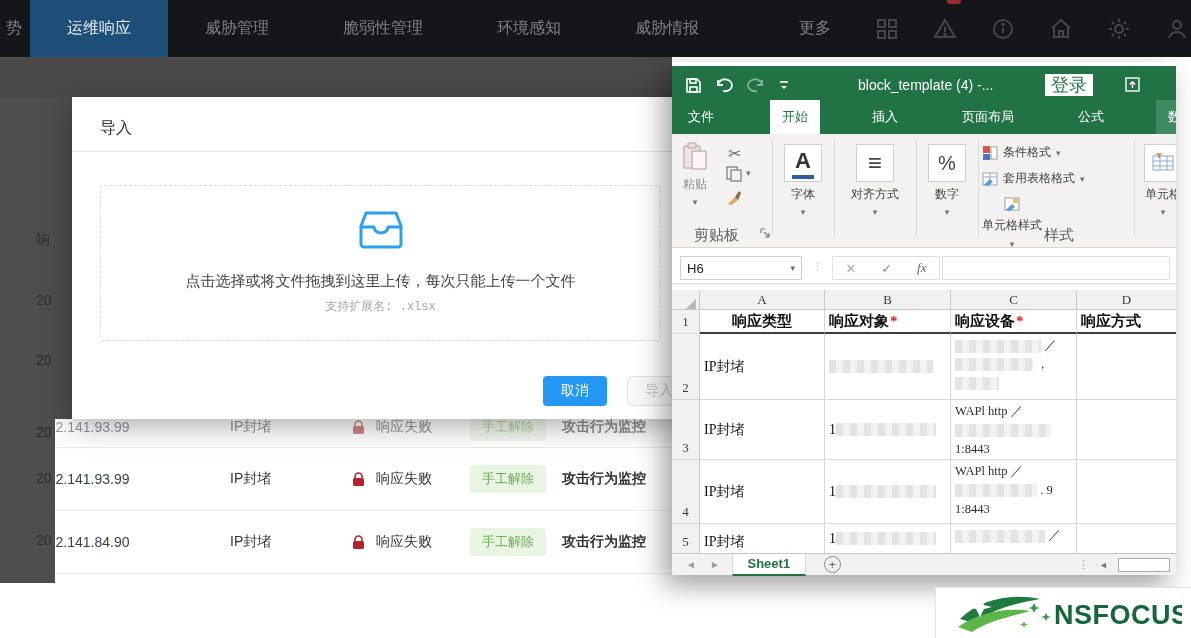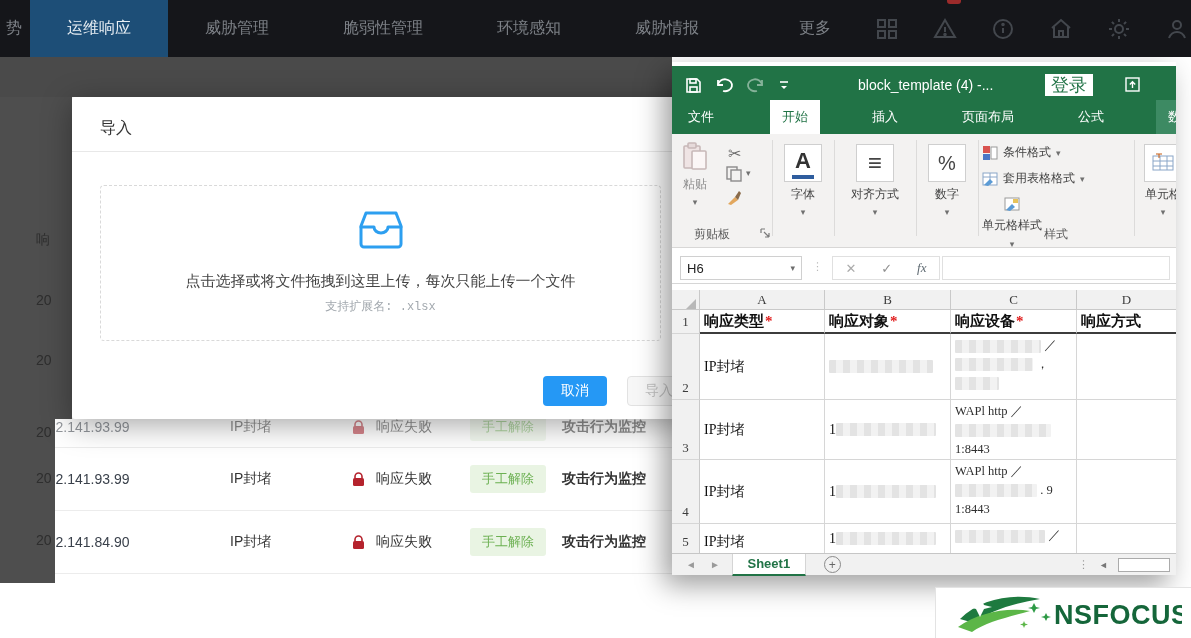--- a/index.html
+++ b/index.html
@@ -55,21 +55,21 @@
   .xl-login { position:absolute; left:373px; top:8px; width:48px; height:22px; background:#fff; color:#217346; font-size:18px; display:flex; align-items:center; justify-content:center; cursor:pointer; }
   .xl-restore { position:absolute; left:452px; top:10px; width:17px; height:17px; }
   .xl-tabs { position:absolute; left:0; top:38px; width:100%; height:34px; background:#217346; display:flex; align-items:stretch; overflow:hidden;gap:40px; }
   .xl-tab { color:#fff; font-size:13px; display:flex; align-items:center; justify-content:center; padding:0 12px; white-space:nowrap; cursor:pointer; }
   .xl-tab.file { padding:0 16px; }
   .xl-tab.active { background:#fff; color:#217346; }
   .xl-tab.hl { background:#3d8a63; }
   .xl-bulb { display:flex; align-items:center; padding-left:8px; }
   .xl-ribbon { position:absolute; left:0; top:72px; width:100%; height:114px; background:#f3f2f1; border-bottom:1px solid #d8d7d6; overflow:hidden; }
   .rb-div { position:absolute; top:6px; width:1px; height:96px; background:#dcdbda; }
-  .rb-label { position:absolute; top:92px; font-size:12px; color:#5c5c5c; }
+  .rb-label { position:absolute; top:92px; font-size:15px; color:#5c5c5c; }
   .rb-small { font-size:12px; color:#444; }
   .rb-caret { color:#707070; font-size:9px; }
   .rb-bigbtn { position:absolute; display:flex; flex-direction:column; align-items:center; gap:4px; color:#444; font-size:12px; }
   .style-row { position:absolute; left:310px; display:flex; align-items:center; gap:5px; font-size:12px; color:#444; white-space:nowrap; }
   .xl-formula { position:absolute; left:0; top:190px; width:100%; height:32px; background:#fff; border-bottom:1px solid #d6d6d6; }
   .namebox { position:absolute; left:8px; top:4px; width:122px; height:24px; border:1px solid #d0d0d0; background:#fff; display:flex; align-items:center; padding:0 6px; font-size:13px; color:#222; }
   .namebox .dd { margin-left:auto; color:#6d6d6d; font-size:9px; }
   .fx-box { position:absolute; left:160px; top:4px; width:108px; height:24px; border:1px solid #e0e0e0; background:#fff; display:flex; align-items:center; justify-content:space-around; }
   .formula-field { position:absolute; left:270px; top:4px; width:228px; height:24px; border:1px solid #e0e0e0; background:#fff; }
   .xl-grid { position:absolute; left:0; top:228px; width:100%; height:263px; background:#fff; overflow:hidden; font-family:"Liberation Serif", serif; }
@@ -405,21 +405,21 @@
         <svg width="10" height="10" viewBox="0 0 10 10" style="margin-left:10px; margin-top:8px;">
             <path d="M10 0 V10 H0 Z" fill="#b8b8b8"></path>
           </svg>
       </div>
       <div class="col-hdr" style="left:28px; width:125px;">A</div>
       <div class="col-hdr" style="left:153px; width:126px;">B</div>
       <div class="col-hdr" style="left:279px; width:126px;">C</div>
       <div class="col-hdr" style="left:405px; width:99px; border-right:none;">D</div>
 
       <div class="row-num" style="top:20px; height:24px;">1</div>
-      <div class="cell hdr" style="left:28px; top:20px; width:125px; height:24px;">
+      <div class="cell hdr" style="left:28px; top:20px; width:125px; height:24px;flex-direction:column;">
         <span>响应类型</span>
           <span class="req">*</span>
       </div>
       <div class="cell hdr" style="left:153px; top:20px; width:126px; height:24px;">
         <span>响应对象</span>
           <span class="req">*</span>
       </div>
       <div class="cell hdr" style="left:279px; top:20px; width:126px; height:24px;">
         <span>响应设备</span>
           <span class="req">*</span>

